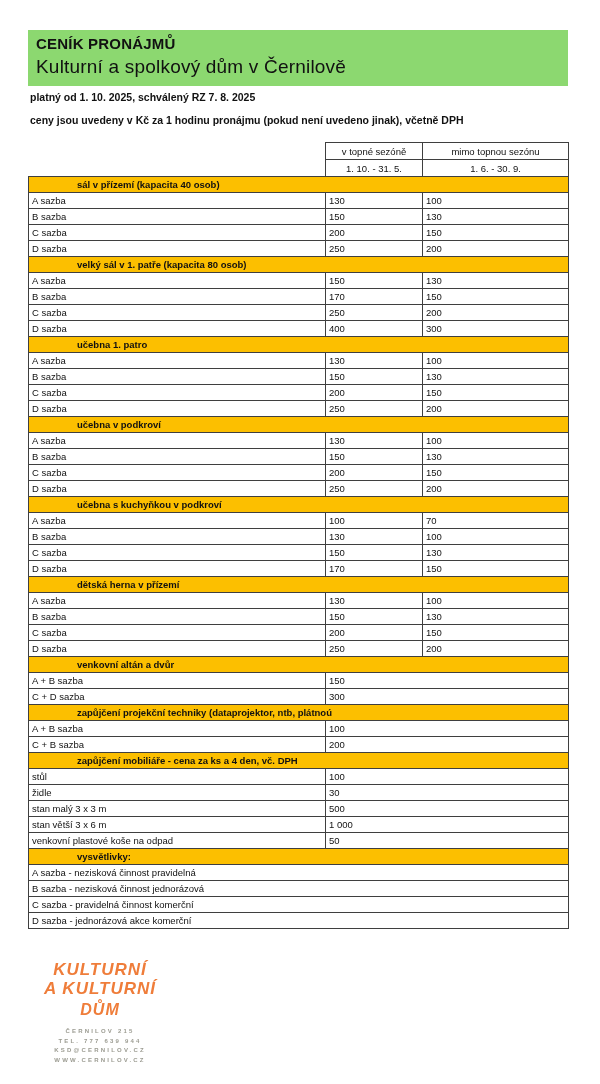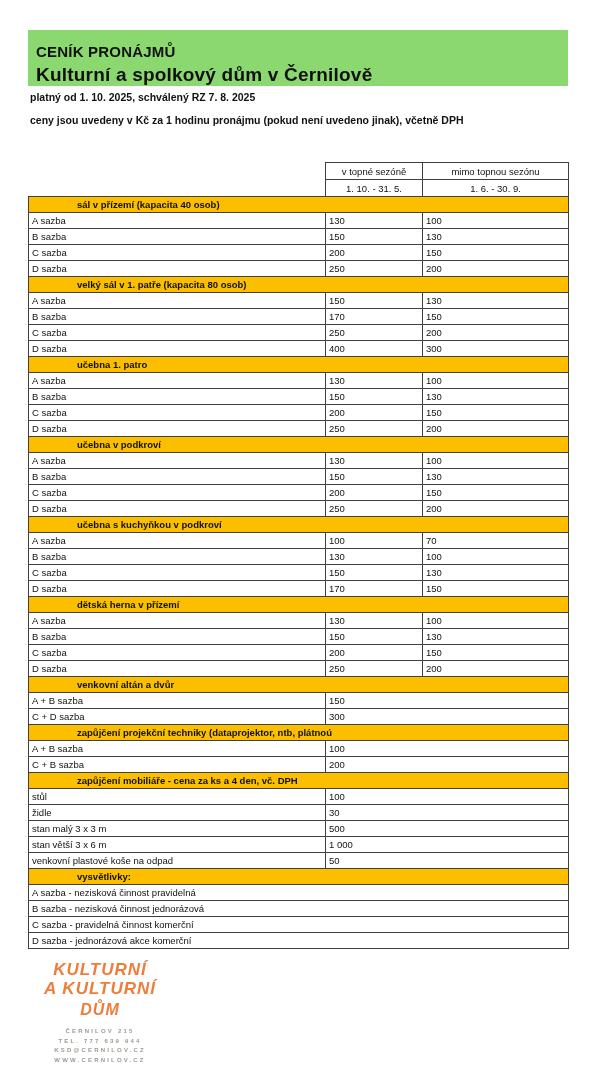--- a/index.html
+++ b/index.html
@@ -11,30 +11,30 @@
     --ink:#111111;
   }
   html,body{margin:0;padding:0;}
   body{
     width:600px;height:1084px;position:relative;background:#ffffff;
     font-family:"Liberation Sans", sans-serif;color:var(--ink);
     overflow:hidden;
   }
   .green-header{
     position:absolute;left:28px;top:30px;width:540px;height:56px;
-    background:var(--green);box-sizing:border-box;padding:12px 8px 0 8px;
+    background:var(--green);box-sizing:border-box;padding:4px 8px 0 8px;
   }
   .green-header .t1{font-size:15px;font-weight:700;letter-spacing:.2px;line-height:20px;}
-  .green-header .t2{font-size:19px;font-weight:700;letter-spacing:.2px;line-height:26px;}
+  .green-header .t2{font-size:19px;font-weight:400;letter-spacing:.2px;line-height:26px;}
   .note{position:absolute;left:30px;font-size:10.5px;font-weight:700;}
   .note1{top:91px;}
   .note2{top:114px;}
   table.price{
     position:absolute;left:28px;top:142px;width:540px;
-    border-collapse:collapse;table-layout:fixed;margin-top:20px;
+    border-collapse:collapse;table-layout:fixed;
   }
   table.price td{
     border:1px solid var(--border);
     font-size:9.5px;height:15px;line-height:15px;
     padding:0 3px;overflow:hidden;white-space:nowrap;
   }
   table.price thead td{height:16px;text-align:center;}
   table.price td.spacer{border:none;background:transparent;}
   table.price td.num{}
   table.price tr.band td{

